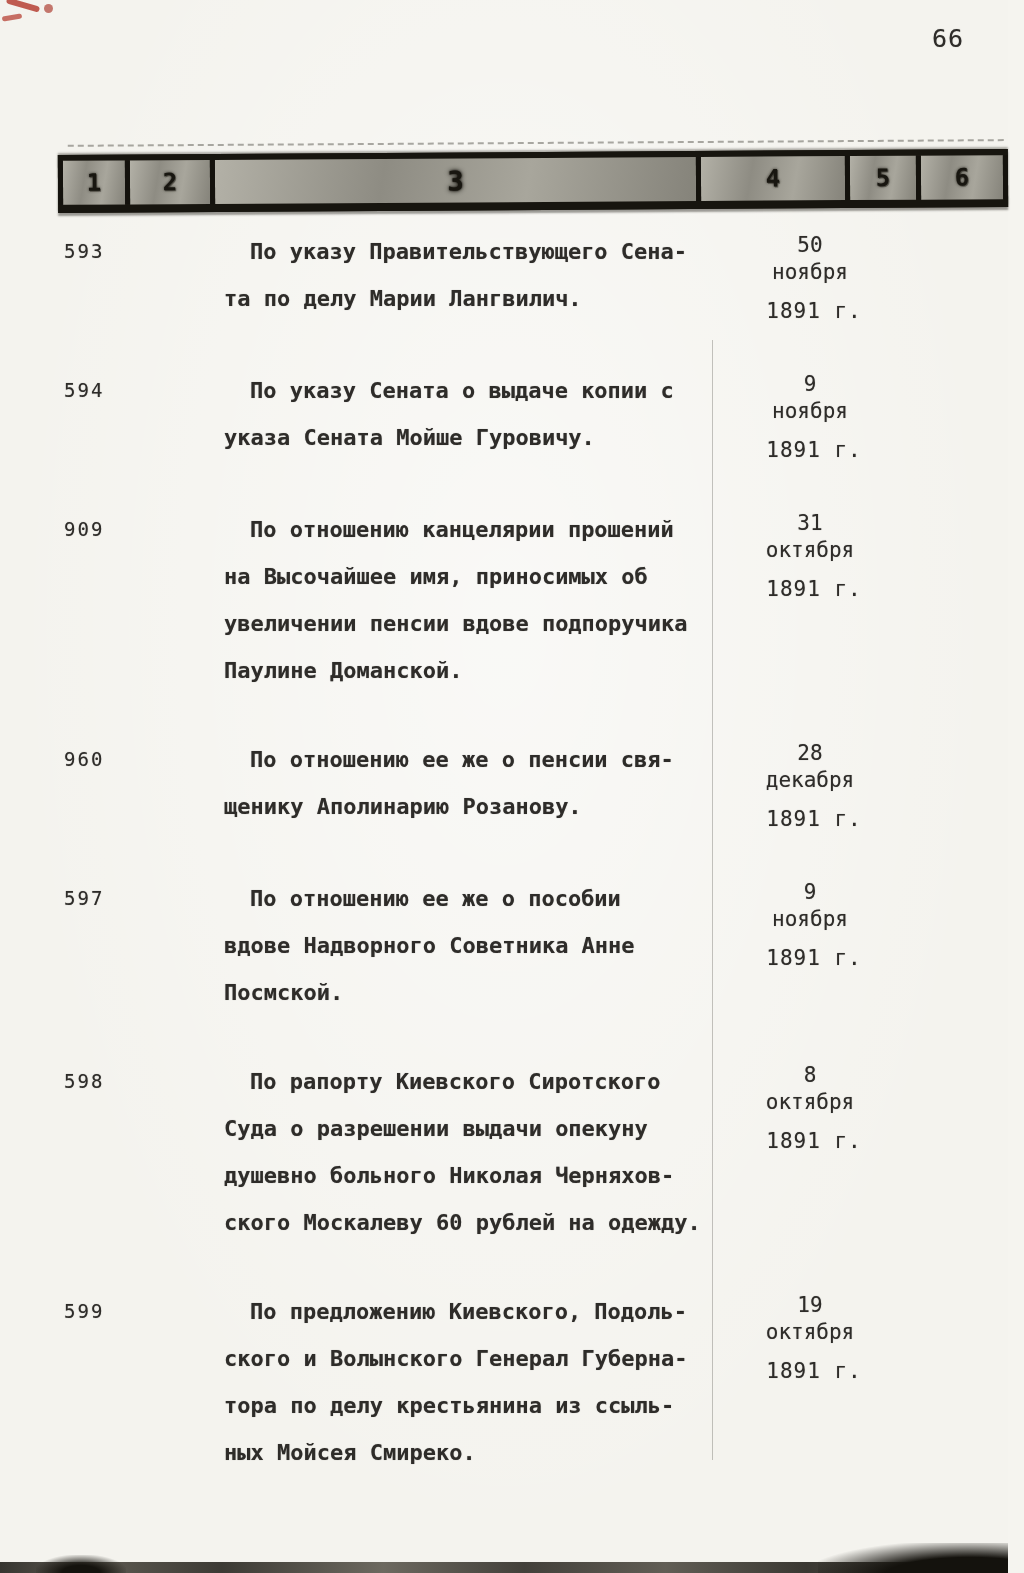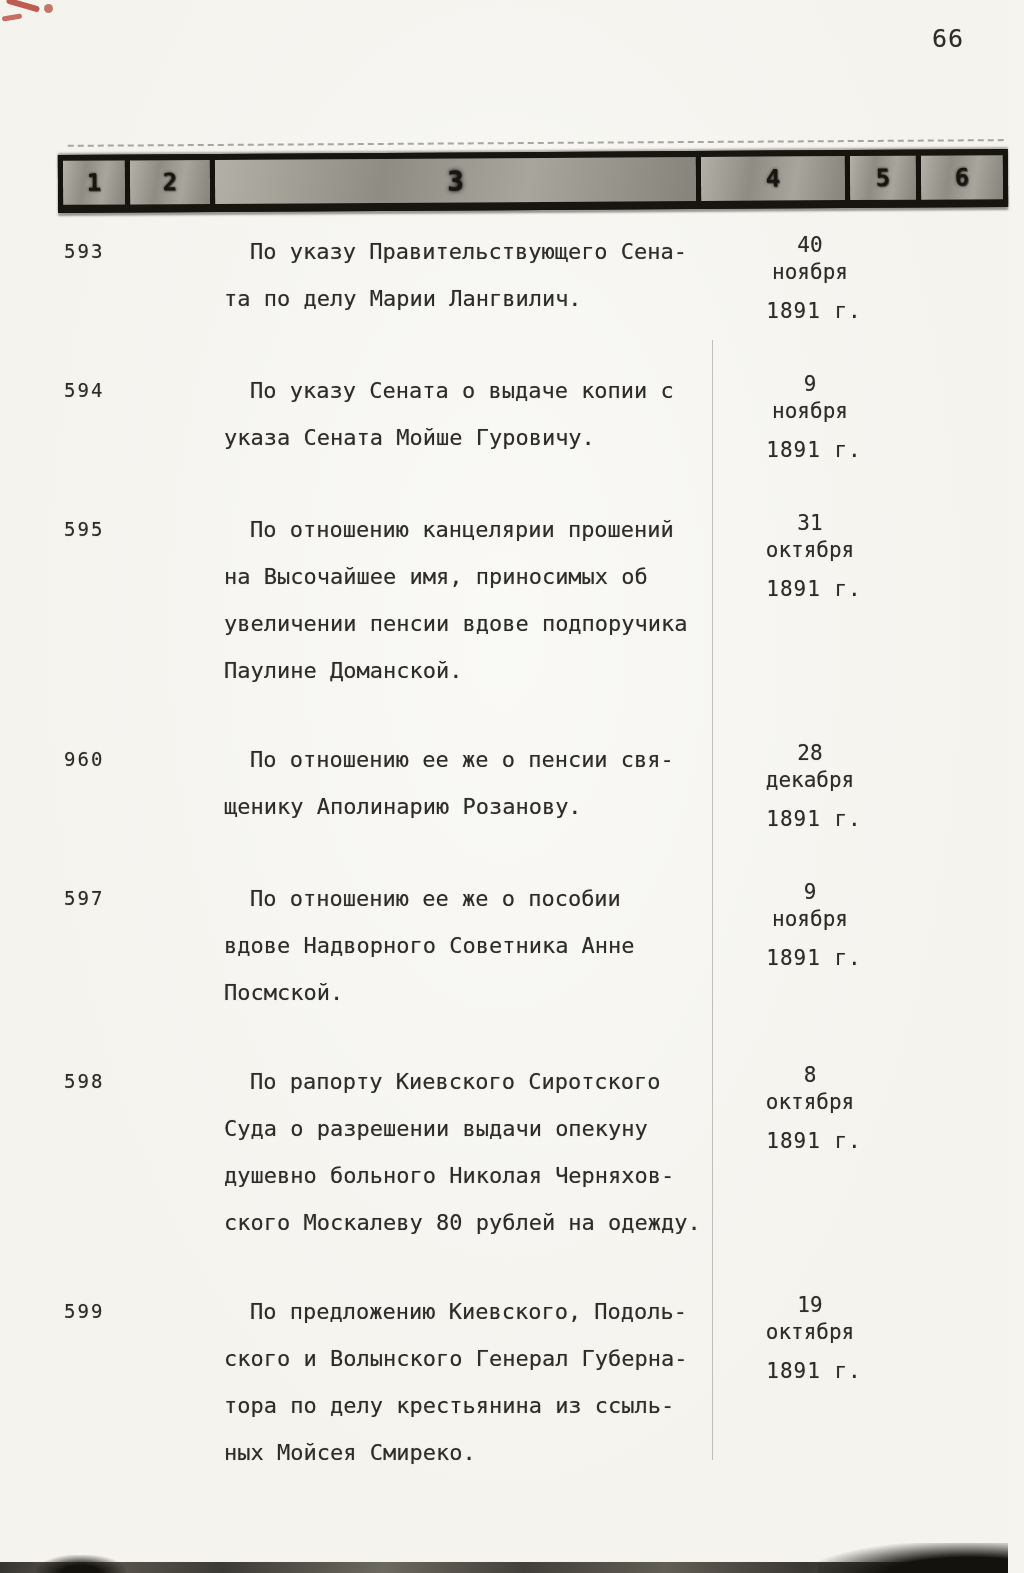--- a/index.html
+++ b/index.html
@@ -123,20 +123,21 @@
     line-height: 47px;
     letter-spacing: 2px;
     text-shadow: 0 0 1px rgba(0,0,0,0.4);
   }
   .entry-desc {
     font-size: 22px;
     line-height: 47px;
     white-space: pre-line;
     text-indent: 26px;
     text-shadow: 0 0 1px rgba(0,0,0,0.35);
+    font-weight: bold;
   }
   .entry-date {
     width: 160px;
     margin-left: 6px;
     padding-top: 4px;
     text-align: center;
     font-size: 21px;
     line-height: 27px;
     text-shadow: 0 0 1px rgba(0,0,0,0.35);
   }
@@ -201,39 +202,39 @@
 
   <div class="col-rule"></div>
 
   <div class="entries">
 
     <div class="entry">
       <div class="entry-number">593</div>
       <div class="entry-desc">По указу Правительствующего Сена-
 та по делу Марии Лангвилич.</div>
       <div class="entry-date">
-        <div class="date-day">40</div>
+        <div class="date-day">50</div>
         <div class="date-month">ноября</div>
         <div class="date-year">1891 г.</div>
       </div>
     </div>
 
     <div class="entry">
       <div class="entry-number">594</div>
       <div class="entry-desc">По указу Сената о выдаче копии с
 указа Сената Мойше Гуровичу.</div>
       <div class="entry-date">
         <div class="date-day">9</div>
         <div class="date-month">ноября</div>
         <div class="date-year">1891 г.</div>
       </div>
     </div>
 
     <div class="entry">
-      <div class="entry-number">595</div>
+      <div class="entry-number">909</div>
       <div class="entry-desc">По отношению канцелярии прошений
 на Высочайшее имя, приносимых об
 увеличении пенсии вдове подпоручика
 Паулине Доманской.</div>
       <div class="entry-date">
         <div class="date-day">31</div>
         <div class="date-month">октября</div>
         <div class="date-year">1891 г.</div>
       </div>
     </div>
@@ -259,21 +260,21 @@
         <div class="date-month">ноября</div>
         <div class="date-year">1891 г.</div>
       </div>
     </div>
 
     <div class="entry">
       <div class="entry-number">598</div>
       <div class="entry-desc">По рапорту Киевского Сиротского
 Суда о разрешении выдачи опекуну
 душевно больного Николая Черняхов-
-ского Москалеву 80 рублей на одежду.</div>
+ского Москалеву 60 рублей на одежду.</div>
       <div class="entry-date">
         <div class="date-day">8</div>
         <div class="date-month">октября</div>
         <div class="date-year">1891 г.</div>
       </div>
     </div>
 
     <div class="entry">
       <div class="entry-number">599</div>
       <div class="entry-desc">По предложению Киевского, Подоль-

